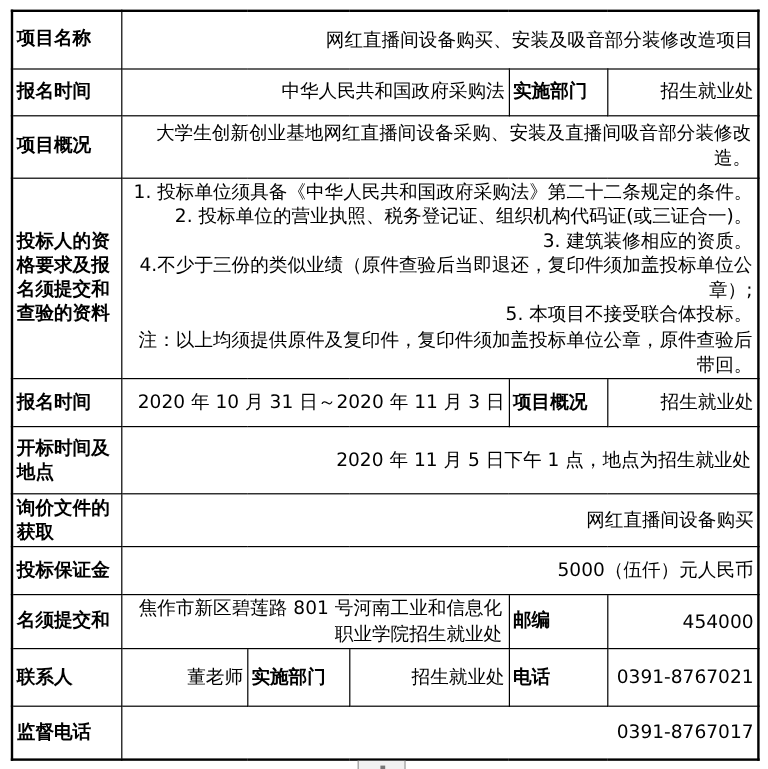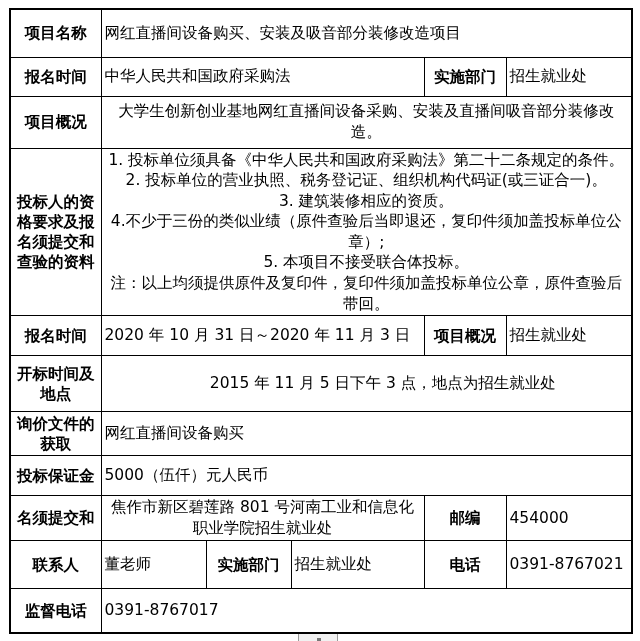--- a/index.html
+++ b/index.html
@@ -28,26 +28,25 @@
     border: 1px solid #000000;
     font-size: 15.5px;
     vertical-align: middle;
     white-space: pre-line;
     overflow: hidden;
     padding: 1px 3px;
     line-height: 21px;
   }
   td.label {
     font-weight: bold;
-    text-align: center;
     line-height: 20px;
     font-family: Liberation Serif, serif;
   }
-  td.center { text-align: left; }
-  td.left   { text-align: center; padding-left: 5px; padding-right: 5px; }
+  td.center { text-align: right; }
+  td.left   { text-align: right; padding-left: 5px; padding-right: 5px; }
   td.req    { line-height: 20.6px; padding: 1px 4px; }
   td.indent { padding-left: 38px; }
   .next-table-fragment {
     position: absolute;
     left: 298px;
     top: 634px;
     width: 38px;
     height: 7px;
     background: #f1f1f1;
     border-left: 1px solid #9a9a9a;
@@ -112,21 +111,21 @@
   <tr style="height:40px">
     <td class="label">报名时间</td>
     <td class="center" colspan="3">2020 年 10 月 31 日～2020 年 11 月 3 日</td>
     <td class="label">项目概况</td>
     <td class="center">招生就业处</td>
   </tr>
 
   <tr style="height:56px">
     <td class="label">开标时间及
 地点</td>
-    <td class="left indent" colspan="5">2015 年 11 月 5 日下午 3 点，地点为招生就业处</td>
+    <td class="left indent" colspan="5">2020 年 11 月 5 日下午 1 点，地点为招生就业处</td>
   </tr>
 
   <tr style="height:44px">
     <td class="label">询价文件的
 获取</td>
     <td class="center" colspan="5">网红直播间设备购买</td>
   </tr>
 
   <tr style="height:40px">
     <td class="label">投标保证金</td>

